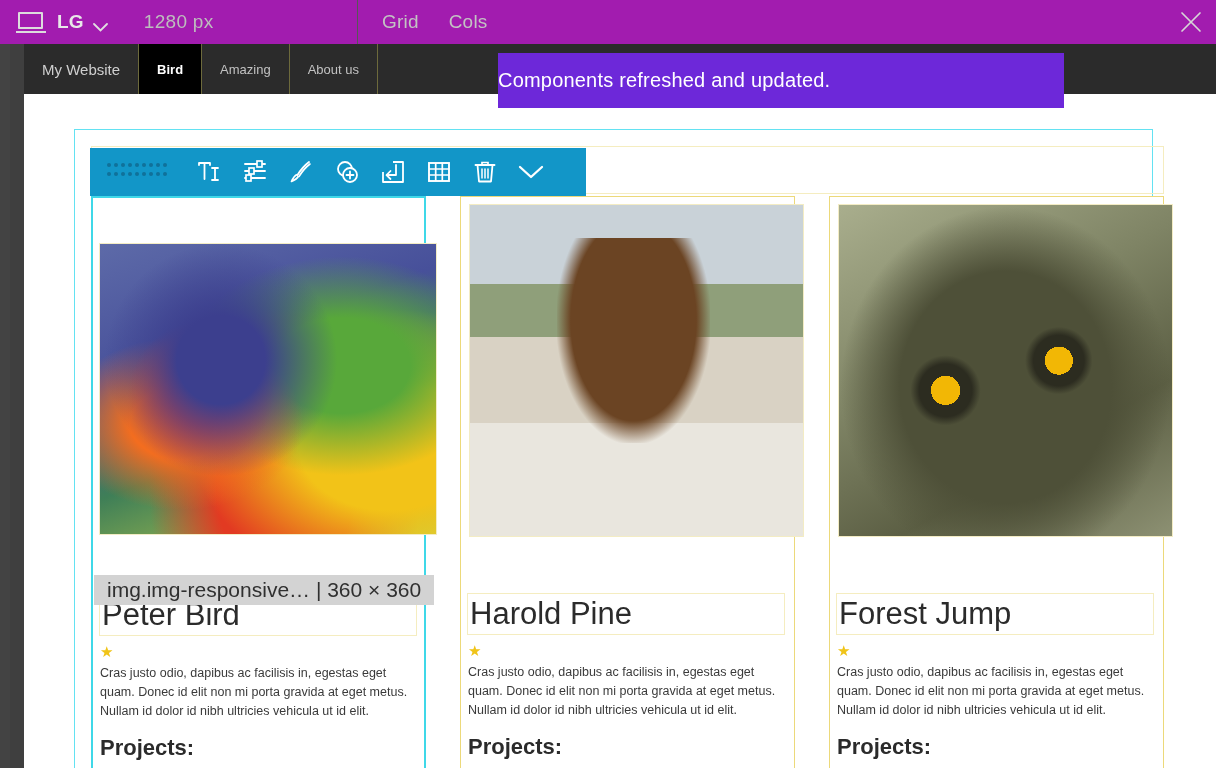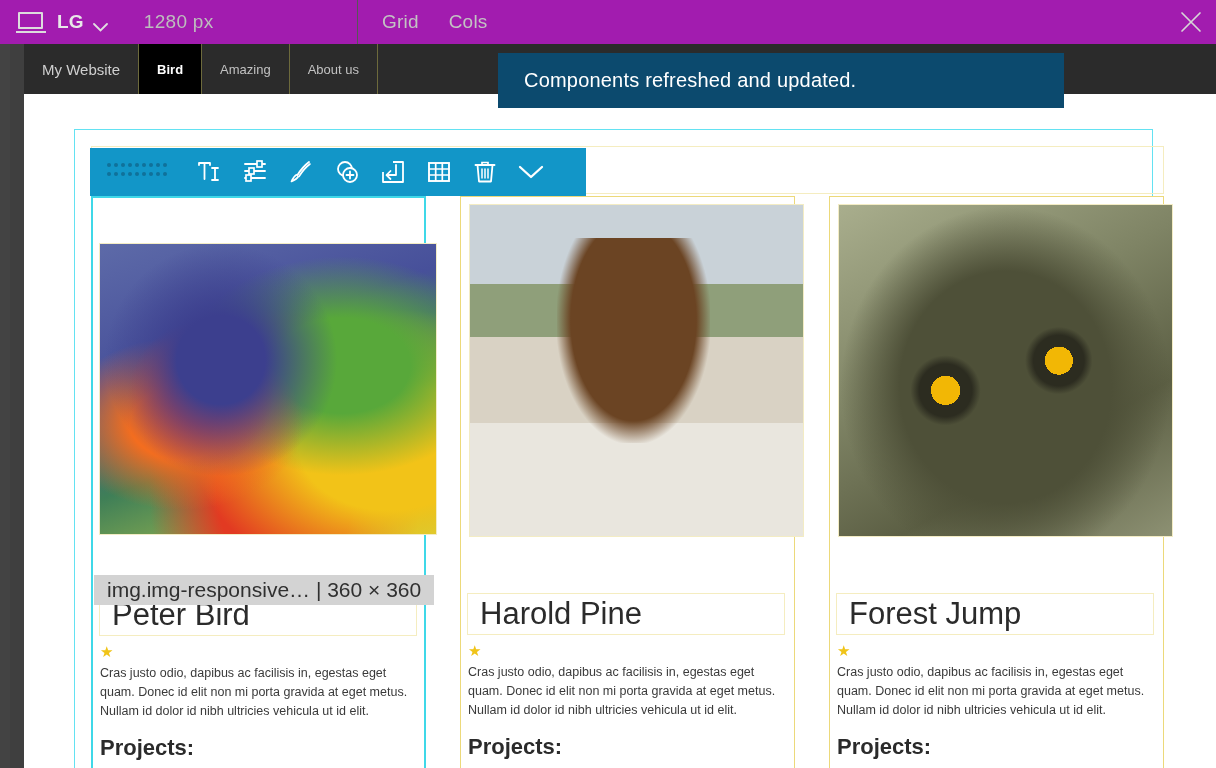--- a/index.html
+++ b/index.html
@@ -111,23 +111,22 @@
     cursor: pointer;
   }
   .nav-item.active {
     background: #000000; color: #ffffff; font-weight: bold;
   }
 
   
   .toast {
     position: absolute; left: 474px; top: 9px;
     width: 566px; height: 55px;
-    background: #0c4a6e;
-    display: flex; align-items: center;
-    padding-left: 26px;
+    background: #6d28d9;
+    display: flex; align-items: center;
     z-index: 40;
   }
   .toast-text {
     font-size: 20px; color: #ffffff; letter-spacing: .2px;
   }
 
   
   .section-outline {
     position: absolute; left: 50px; top: 85px;
     width: 1079px; height: 664px;
@@ -201,21 +200,21 @@
   }
   .card .card-img { left: 8px; }
   .card-sel .card-img {
     left: 6px; top: 45px; width: 338px; height: 292px;
   }
 
   .card-title {
     position: absolute; left: 6px;
     width: 318px; height: 42px;
     border: 1px solid #f5edc0;
-    display: flex; align-items: center; padding-left: 10px;
+    display: flex; align-items: center;
   }
   .card-title span {
     font-size: 31px; color: #2b2b2b; padding-left: 2px;
     white-space: nowrap;
   }
   .star {
     position: absolute; left: 7px;
     color: #f0c419; font-size: 15px; line-height: 1;
   }
   .card-body {

